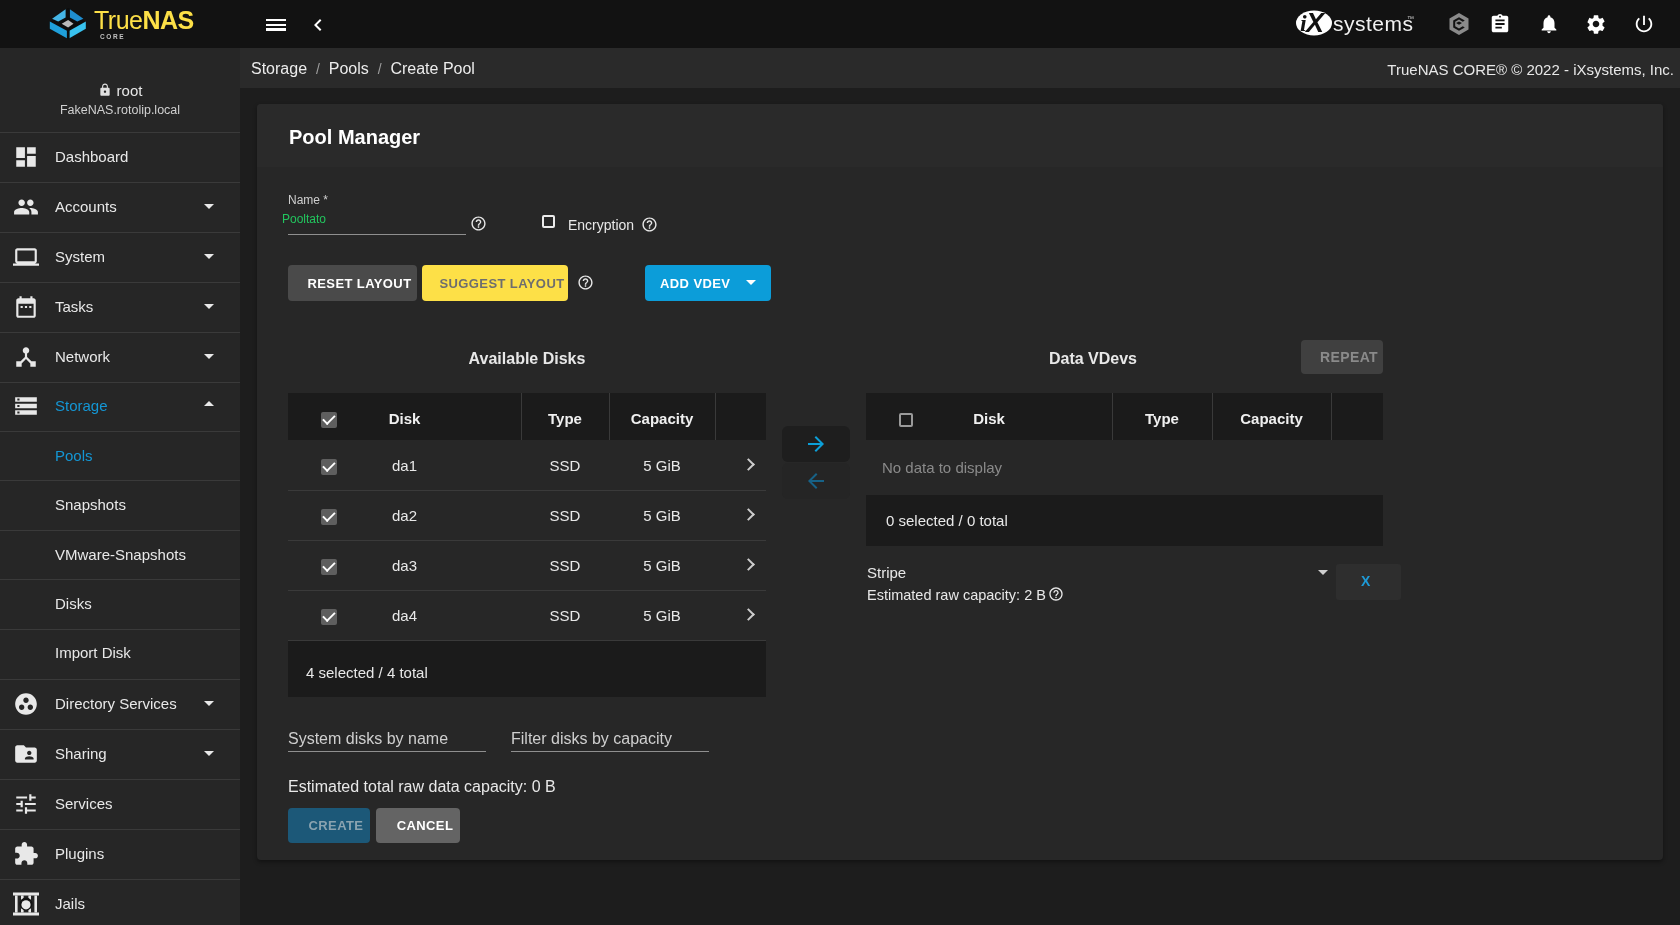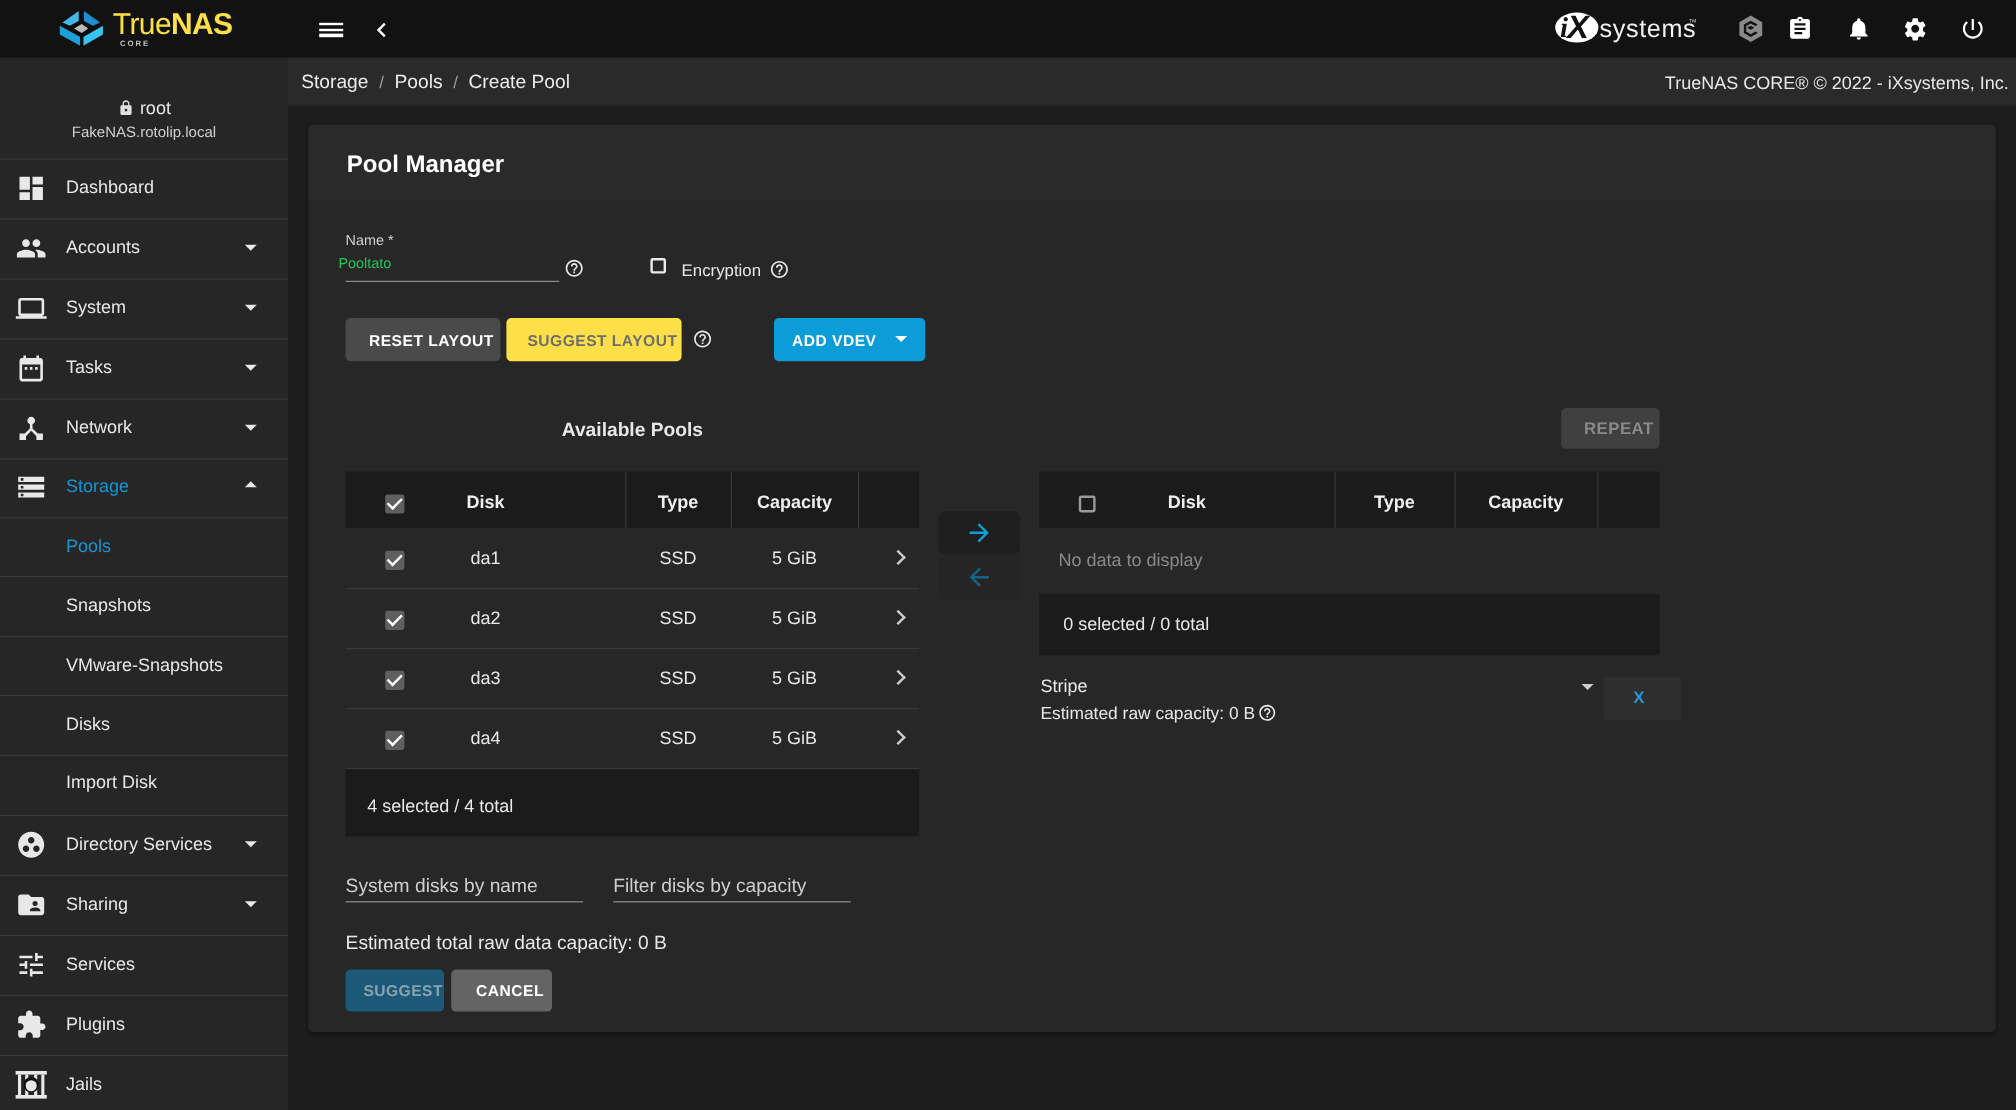--- a/index.html
+++ b/index.html
@@ -211,21 +211,22 @@
       <path d="M11 18h2v-2h-2v2zm1-16C6.48 2 2 6.48 2 12s4.48 10 10 10 10-4.48 10-10S17.52 2 12 2zm0 18c-4.41 0-8-3.59-8-8s3.59-8 8-8 8 3.59 8 8-3.59 8-8 8zm0-14c-2.21 0-4 1.79-4 4h2c0-1.1.9-2 2-2s2 .9 2 2c0 2-3 1.75-3 5h2c0-2.25 3-2.5 3-5 0-2.21-1.79-4-4-4z" fill="#e8e8e8"></path>
     </svg>
   <div class="btn" style="left:288px;top:265px;width:129px;height:36px;background:#4a4a4a;color:#fff">RESET LAYOUT</div>
   <div class="btn" style="left:422px;top:265px;width:146px;height:36px;background:#fde047;color:#6e6e6e">SUGGEST LAYOUT</div>
   <svg class="helpq" style="left:577px;top:274px" viewBox="0 0 24 24">
       <path d="M11 18h2v-2h-2v2zm1-16C6.48 2 2 6.48 2 12s4.48 10 10 10 10-4.48 10-10S17.52 2 12 2zm0 18c-4.41 0-8-3.59-8-8s3.59-8 8-8 8 3.59 8 8-3.59 8-8 8zm0-14c-2.21 0-4 1.79-4 4h2c0-1.1.9-2 2-2s2 .9 2 2c0 2-3 1.75-3 5h2c0-2.25 3-2.5 3-5 0-2.21-1.79-4-4-4z" fill="#e8e8e8"></path>
     </svg>
   <div class="btn" style="left:645px;top:265px;width:126px;height:36px;background:#0c9dd9;color:#fff;justify-content:flex-start;padding-left:15px">ADD VDEV</div>
   <div class="abs" style="left:746px;top:280px;width:0;height:0;border-left:5px solid transparent;border-right:5px solid transparent;border-top:5px solid #fff"></div>
 
-  <div class="abs" style="left:288px;top:350px;width:478px;text-align:center;font-size:16px;font-weight:bold;color:#e8e8e8">Available Pools</div>
+  <div class="abs" style="left:288px;top:350px;width:478px;text-align:center;font-size:16px;font-weight:bold;color:#e8e8e8">Available Disks</div>
+  <div class="abs" style="left:866px;top:350px;width:454px;text-align:center;font-size:16px;font-weight:bold;color:#e8e8e8">Data VDevs</div>
   <div class="btn" style="left:1301px;top:340px;width:82px;height:34px;background:#404040;color:#8a8a8a;font-size:14px">REPEAT</div>
 
   <div class="abs" style="left:288px;top:393px;width:478px;height:47px;background:#1b1b1b"></div>
   <div class="abs" style="left:521px;top:393px;width:1px;height:47px;background:#3a3a3a"></div>
   <div class="abs" style="left:609px;top:393px;width:1px;height:47px;background:#3a3a3a"></div>
   <div class="abs" style="left:715px;top:393px;width:1px;height:47px;background:#3a3a3a"></div>
   <div class="abs chk" style="left:321px;top:412px"></div>
   <div class="abs" style="left:288px;top:410px;width:233px;text-align:center;font-size:15px;font-weight:bold;color:#f0f0f0">Disk</div>
   <div class="abs" style="left:521px;top:410px;width:88px;text-align:center;font-size:15px;font-weight:bold;color:#f0f0f0">Type</div>
   <div class="abs" style="left:609px;top:410px;width:106px;text-align:center;font-size:15px;font-weight:bold;color:#f0f0f0">Capacity</div>
@@ -277,25 +278,25 @@
   <div class="abs" style="left:1212px;top:410px;width:119px;text-align:center;font-size:15px;font-weight:bold;color:#f0f0f0">Capacity</div>
   <div class="abs" style="left:866px;top:440px;width:517px;height:55px;background:#272727"></div>
   <div class="abs" style="left:882px;top:459px;font-size:15px;color:#8a8a8a">No data to display</div>
   <div class="abs" style="left:866px;top:495px;width:517px;height:51px;background:#1b1b1b"></div>
   <div class="abs" style="left:886px;top:512px;font-size:15px;color:#e8e8e8">0 selected / 0 total</div>
 
   <div class="abs" style="left:867px;top:564px;font-size:15px;color:#e8e8e8">Stripe</div>
   <div class="abs" style="left:1318px;top:570px;width:0;height:0;border-left:5px solid transparent;border-right:5px solid transparent;border-top:5px solid #cfcfcf"></div>
   <div class="abs" style="left:1336px;top:564px;width:65px;height:36px;background:#2e2e2e;border-radius:3px"></div>
   <div class="abs" style="left:1361px;top:573px;font-size:14px;font-weight:bold;color:#1e9ad6">X</div>
-  <div class="abs" style="left:867px;top:587px;font-size:14.5px;color:#e8e8e8">Estimated raw capacity: 0 B</div>
+  <div class="abs" style="left:867px;top:587px;font-size:14.5px;color:#e8e8e8">Estimated raw capacity: 2 B</div>
   <svg class="helpq" style="left:1048px;top:586px;width:16px;height:16px" viewBox="0 0 24 24">
       <path d="M11 18h2v-2h-2v2zm1-16C6.48 2 2 6.48 2 12s4.48 10 10 10 10-4.48 10-10S17.52 2 12 2zm0 18c-4.41 0-8-3.59-8-8s3.59-8 8-8 8 3.59 8 8-3.59 8-8 8zm0-14c-2.21 0-4 1.79-4 4h2c0-1.1.9-2 2-2s2 .9 2 2c0 2-3 1.75-3 5h2c0-2.25 3-2.5 3-5 0-2.21-1.79-4-4-4z" fill="#e8e8e8"></path>
     </svg>
 
   <div class="abs" style="left:288px;top:730px;font-size:16px;color:#cfcfcf">System disks by name</div>
   <div class="abs" style="left:288px;top:751px;width:198px;height:1px;background:#8f8f8f"></div>
   <div class="abs" style="left:511px;top:730px;font-size:16px;color:#cfcfcf">Filter disks by capacity</div>
   <div class="abs" style="left:511px;top:751px;width:198px;height:1px;background:#8f8f8f"></div>
   <div class="abs" style="left:288px;top:778px;font-size:16px;color:#e8e8e8">Estimated total raw data capacity: 0 B</div>
-  <div class="btn" style="left:288px;top:808px;width:82px;height:35px;background:#1c5878;color:#8aa3b0">SUGGEST</div>
+  <div class="btn" style="left:288px;top:808px;width:82px;height:35px;background:#1c5878;color:#8aa3b0">CREATE</div>
   <div class="btn" style="left:376px;top:808px;width:84px;height:35px;background:#646464;color:#fff">CANCEL</div>
 </div>
 
 </body></html>

